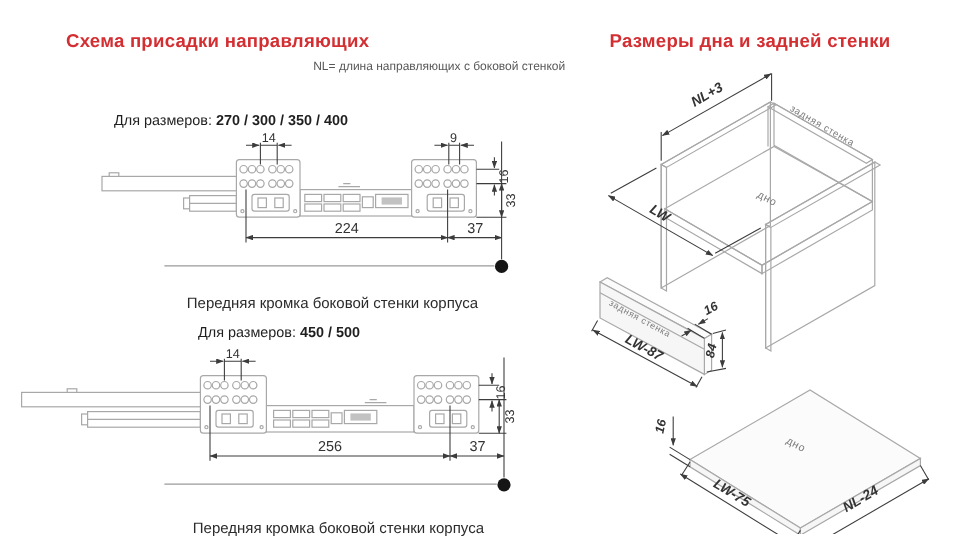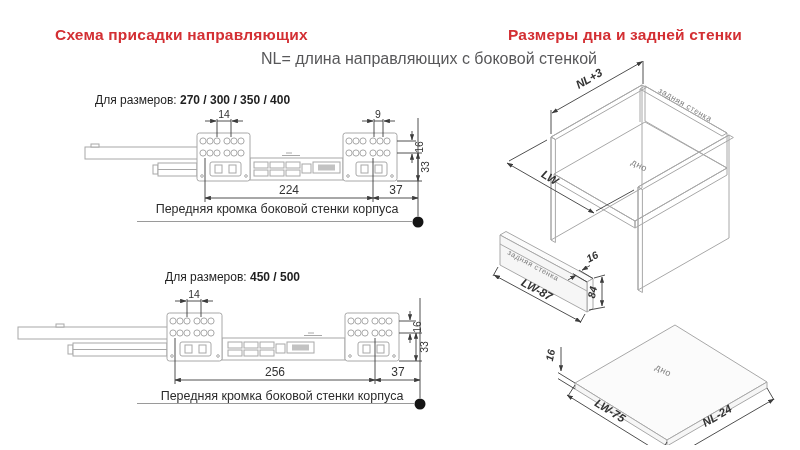--- a/index.html
+++ b/index.html
@@ -1,23 +1,23 @@
 <!DOCTYPE html>
 <html><head>
 <meta charset="utf-8">
 <style>
   html,body{margin:0;padding:0;background:#fff;}
   .page{position:relative;width:800px;height:450px;background:#ffffff;
         font-family:"Liberation Sans",sans-serif;overflow:hidden;}
   .abs{position:absolute;}
   .heading{font-size:15.5px;font-weight:bold;color:#d32f33;letter-spacing:.2px;white-space:nowrap;}
-  .subtitle{font-size:16px;color:#58585a;white-space:nowrap;}
+  .subtitle{font-size:10px;color:#58585a;white-space:nowrap;}
   .dtitle{font-size:12px;color:#1f1f1f;white-space:nowrap;}
   .dtitle .bold{font-weight:bold;}
-  .caption{font-size:12.5px;color:#2b2b2b;text-align:center;white-space:nowrap;}
+  .caption{font-size:12.5px;color:#2b2b2b;text-align:center;white-space:nowrap;margin-top:44px;}
   svg{display:block;}
   .draw{stroke:#a8a8a8;fill:none;stroke-width:1;}
   .drawf{stroke:#a8a8a8;fill:#ffffff;stroke-width:1;}
   .fillg{stroke:#a8a8a8;fill:#f6f6f6;stroke-width:1;}
   .fillg2{stroke:#a8a8a8;fill:#fbfbfb;stroke-width:1;}
   .smudge{fill:#8f8f8f;opacity:.55;stroke:none;}
   .dim{stroke:#3c3c3c;fill:none;stroke-width:.9;}
   .gline{stroke:#9a9a9a;stroke-width:1.1;fill:none;}
   .dot{fill:#151515;stroke:none;}
   text.dnum{font-family:"Liberation Sans",sans-serif;font-size:10.5px;fill:#333;}

